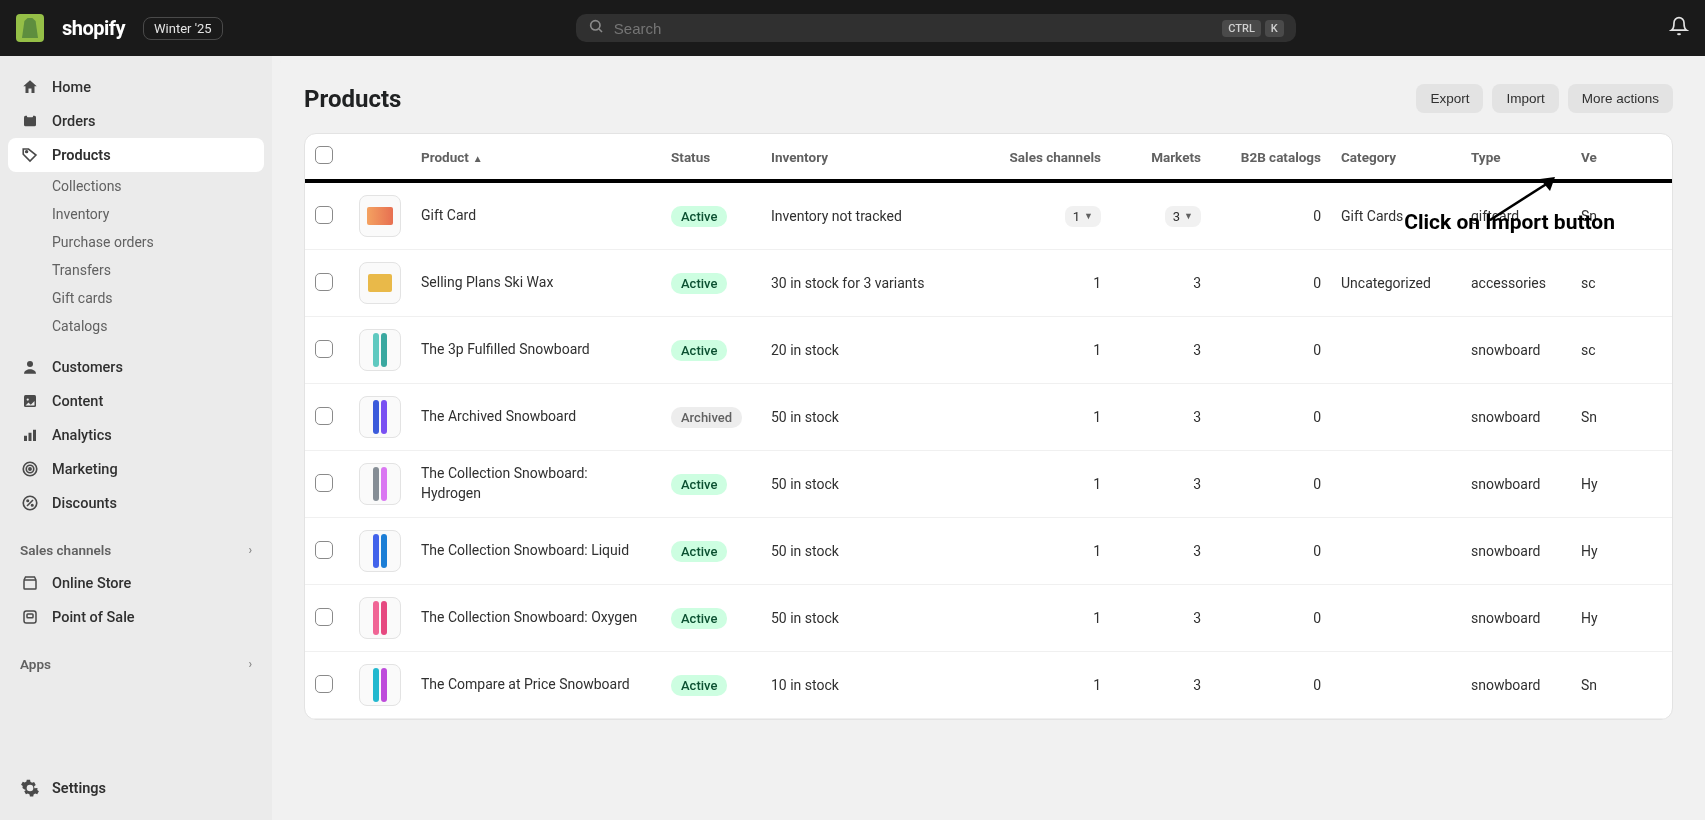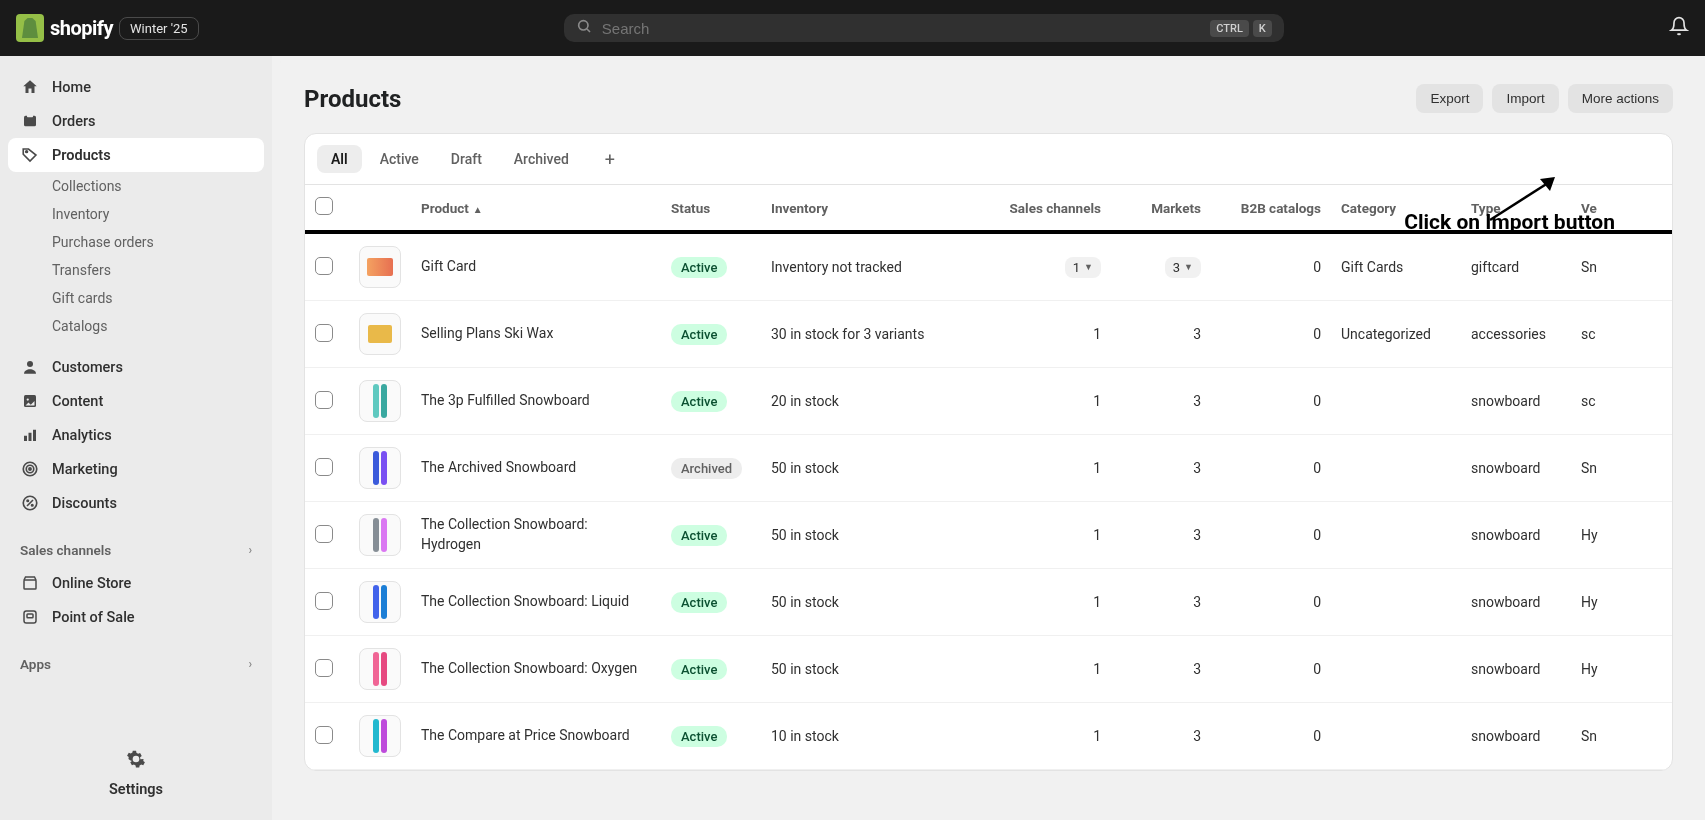--- a/index.html
+++ b/index.html
@@ -13,21 +13,21 @@
     
     
     .topbar {
       height: 56px;
       background: #1a1a1a;
       display: flex;
       align-items: center;
       padding: 0 16px;
       gap: 12px;
     }
-    .logo-group { display: flex; align-items: center; gap: 6px; }
+    .logo-group { display: flex; align-items: center; gap: 18px; }
     .logo-icon {
       width: 28px; height: 28px;
       background: #95bf47;
       border-radius: 4px;
       display: flex; align-items: center; justify-content: center;
       position: relative;
     }
     .logo-icon::before {
       content: "";
       position: absolute;
@@ -133,21 +133,20 @@
     .settings-item {
       margin-top: auto;
       display: flex;
       align-items: center;
       gap: 12px;
       padding: 8px 12px;
       font-size: 14.5px;
       font-weight: 600;
       color: #303030;
       cursor: pointer;
-      flex-direction: column;
     }
     
     
     .main {
       flex: 1;
       padding: 24px 32px;
       background: #f1f1f1;
       border-top-left-radius: 16px;
       margin-top: 4px;
     }
@@ -449,27 +448,20 @@
       </div>
     </div>
 
     <svg class="arrow-svg" viewBox="0 0 80 50">
       <line x1="10" y1="45" x2="68" y2="8" stroke="#000" stroke-width="2.5"></line>
       <polygon points="60,4 75,2 70,16" fill="#000"></polygon>
     </svg>
     <div class="annotation">Click on Import button</div>
 
     <div class="card">
-      <div class="tabs">
-        <div class="tab active">All</div>
-        <div class="tab">Active</div>
-        <div class="tab">Draft</div>
-        <div class="tab">Archived</div>
-        <div class="tab-add">+</div>
-      </div>
 
       <table>
         <thead>
           <tr>
             <th style="width:44px"><span class="checkbox"></span></th>
             <th style="width:58px"></th>
             <th style="width:250px">
               <span>Product</span><span class="sort-arrow">▲</span>
             </th>
             <th style="width:100px">Status</th>

